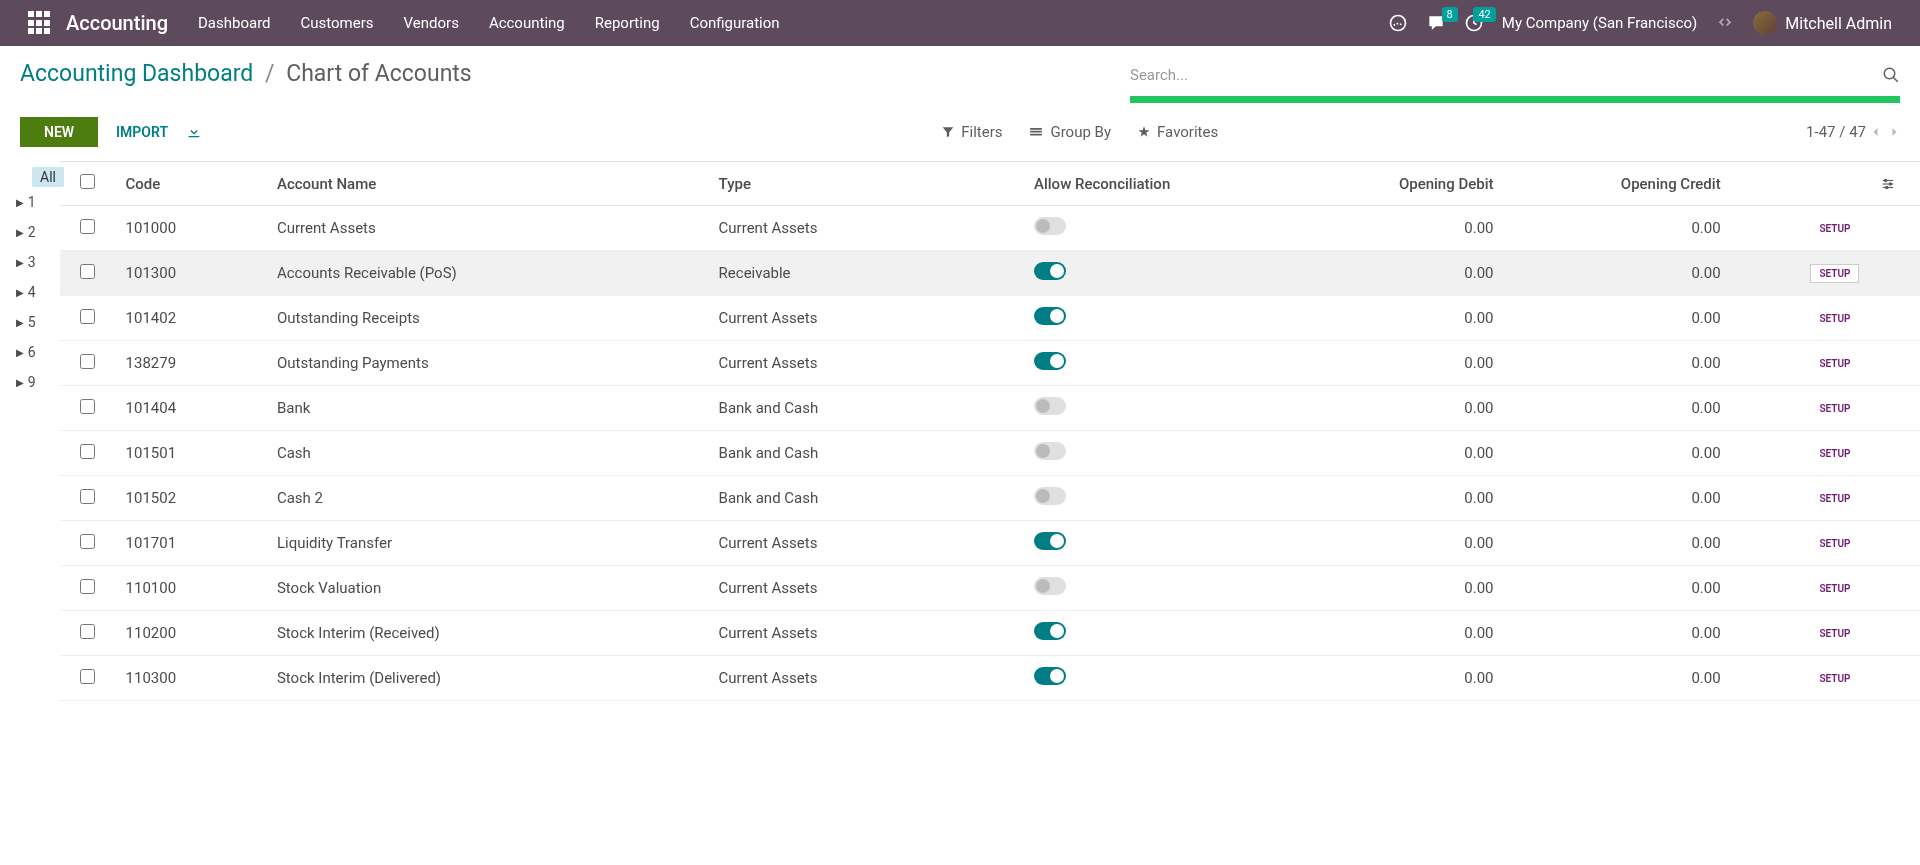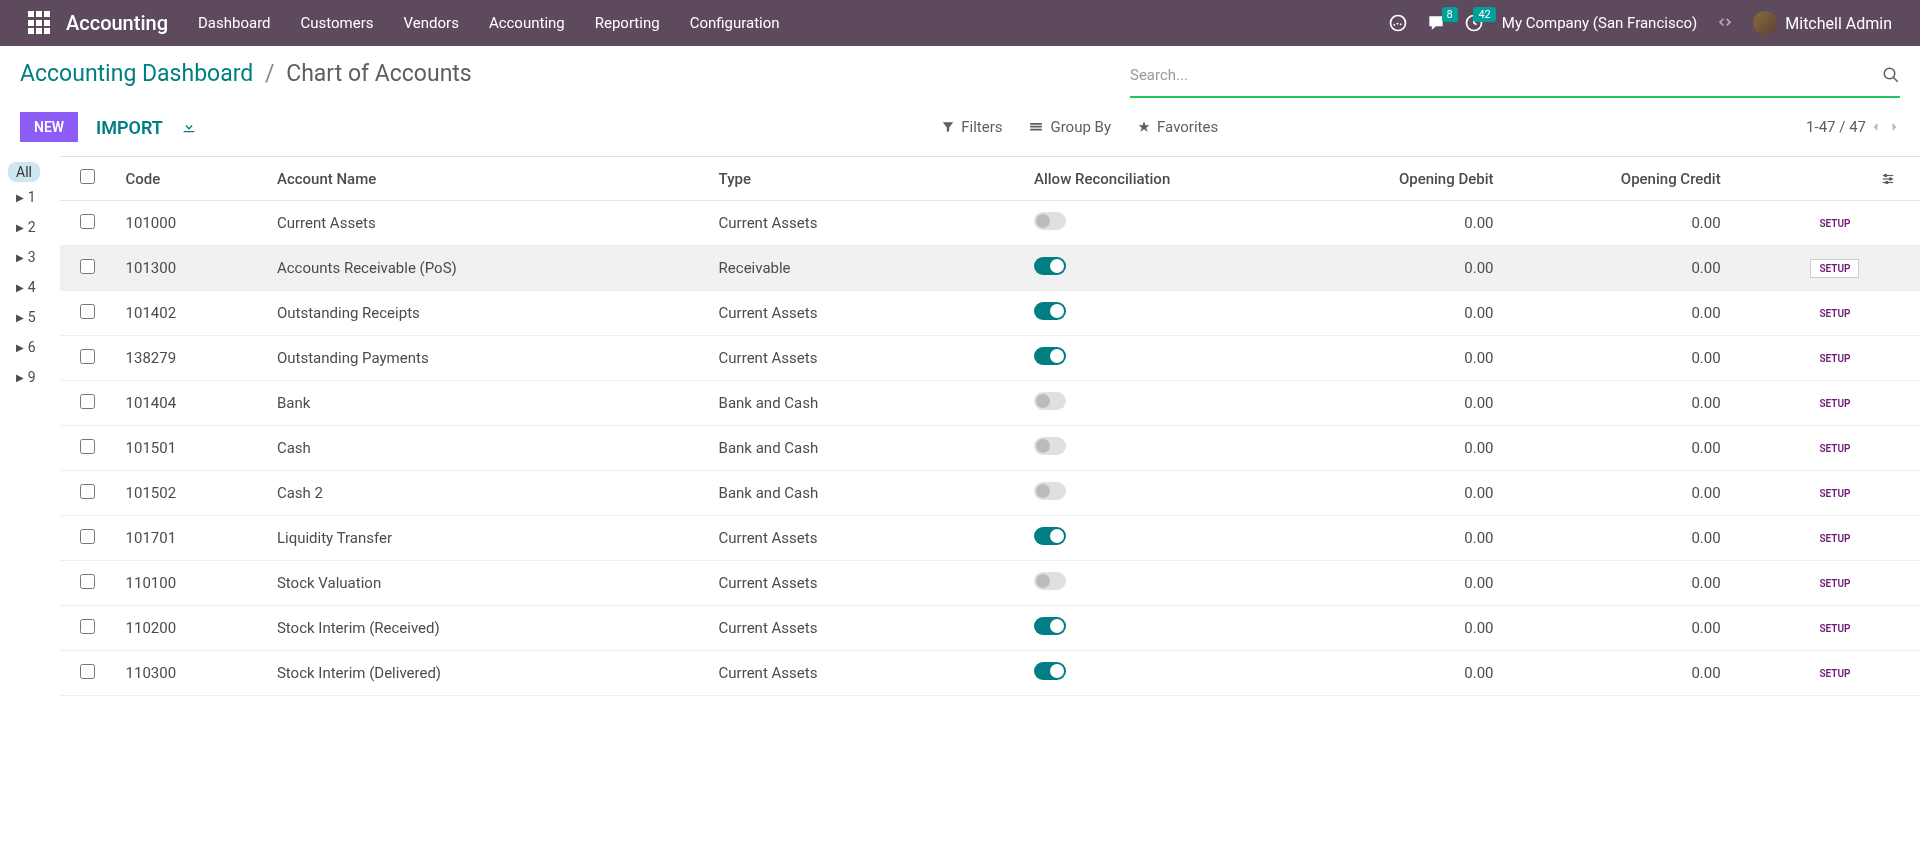--- a/index.html
+++ b/index.html
@@ -19,40 +19,40 @@
 .avatar { width: 24px; height: 24px; border-radius: 50%; background: linear-gradient(135deg,#8a6d3b,#5d4037); margin-right: 8px; }
 .user-block { display: flex; align-items: center; }
 
 
 .control-area { padding: 14px 20px 0 20px; }
 .breadcrumb-row { display: flex; align-items: flex-start; }
 .breadcrumb { font-size: 23px; color: #5f5f5f; flex: 1; }
 .breadcrumb a { color: #017e84; text-decoration: none; }
 .breadcrumb .sep { color: #888; margin: 0 6px; }
 .search-box { flex: 1; max-width: 770px; }
-.search-row { display: flex; align-items: center; border-bottom: 2px solid #22c55e; padding-bottom: 6px; }
+.search-row { display: flex; align-items: center; border-bottom: 7px solid #22c55e; padding-bottom: 6px; }
 .search-row input { flex: 1; border: none; outline: none; font-size: 15px; color: #666; padding: 6px 0; }
 .search-row input::placeholder { color: #999; }
 .search-icon { color: #5f5f5f; cursor: pointer; }
 
 .second-row { display: flex; align-items: center; margin-top: 14px; }
 .left-buttons { display: flex; align-items: center; gap: 18px; flex: 1; }
-.btn-new { background: #8b5cf6; color: #fff; border: none; padding: 7px 14px; font-size: 14px; font-weight: 600; cursor: pointer; }
-.btn-import { color: #017e84; background: none; border: none; font-size: 18px; font-weight: 600; cursor: pointer; }
+.btn-new { background: #4d7c0f; color: #fff; border: none; padding: 7px 24px; font-size: 14px; font-weight: 600; cursor: pointer; }
+.btn-import { color: #017e84; background: none; border: none; font-size: 14px; font-weight: 600; cursor: pointer; }
 .download-icon { color: #017e84; cursor: pointer; }
 .search-options { display: flex; gap: 26px; color: #5f5f5f; font-size: 15px; margin-right: auto;}
 .search-options .opt { display: flex; align-items: center; gap: 6px; cursor: pointer; }
 .pager { display: flex; align-items: center; gap: 4px; color: #5f5f5f; font-size: 15px; }
 .pager-arrows { display: flex; gap: 6px; }
 .pager-arrows span { color: #bbb; cursor: pointer; font-size: 16px; }
 
 
 .main { display: flex; margin-top: 14px; height: calc(100% - 150px); }
 .sidebar { width: 60px; padding: 6px 8px; font-size: 14px; }
-.sidebar .all { background: #cde7f0; padding: 2px 8px; border-radius: 8px; cursor: pointer; display: inline-block; color: #333; }
+.sidebar .all { background: #cde7f0; padding: 2px 8px; border-radius: 2px; cursor: pointer; display: inline-block; color: #333; margin-left: 24px; }
 .sidebar .tree-item { display: flex; align-items: center; gap: 4px; padding: 7px 8px; cursor: pointer; color: #4c4c4c; }
 .sidebar .caret { font-size: 10px; color: #4c4c4c; }
 
 .table-wrap { flex: 1; border-top: 1px solid #e0e0e0; overflow-y: auto; }
 table { width: 100%; border-collapse: collapse; }
 th { text-align: left; font-weight: 500; font-size: 15px; color: #4c4c4c; padding: 12px 10px; border-bottom: 1px solid #e5e5e5; }
 th.num { text-align: right; }
 td { padding: 11px 10px; border-bottom: 1px solid #eee; font-size: 15px; color: #4c4c4c; }
 td.num { text-align: right; }
 tr.hover td { background: #f1f1f1; }

